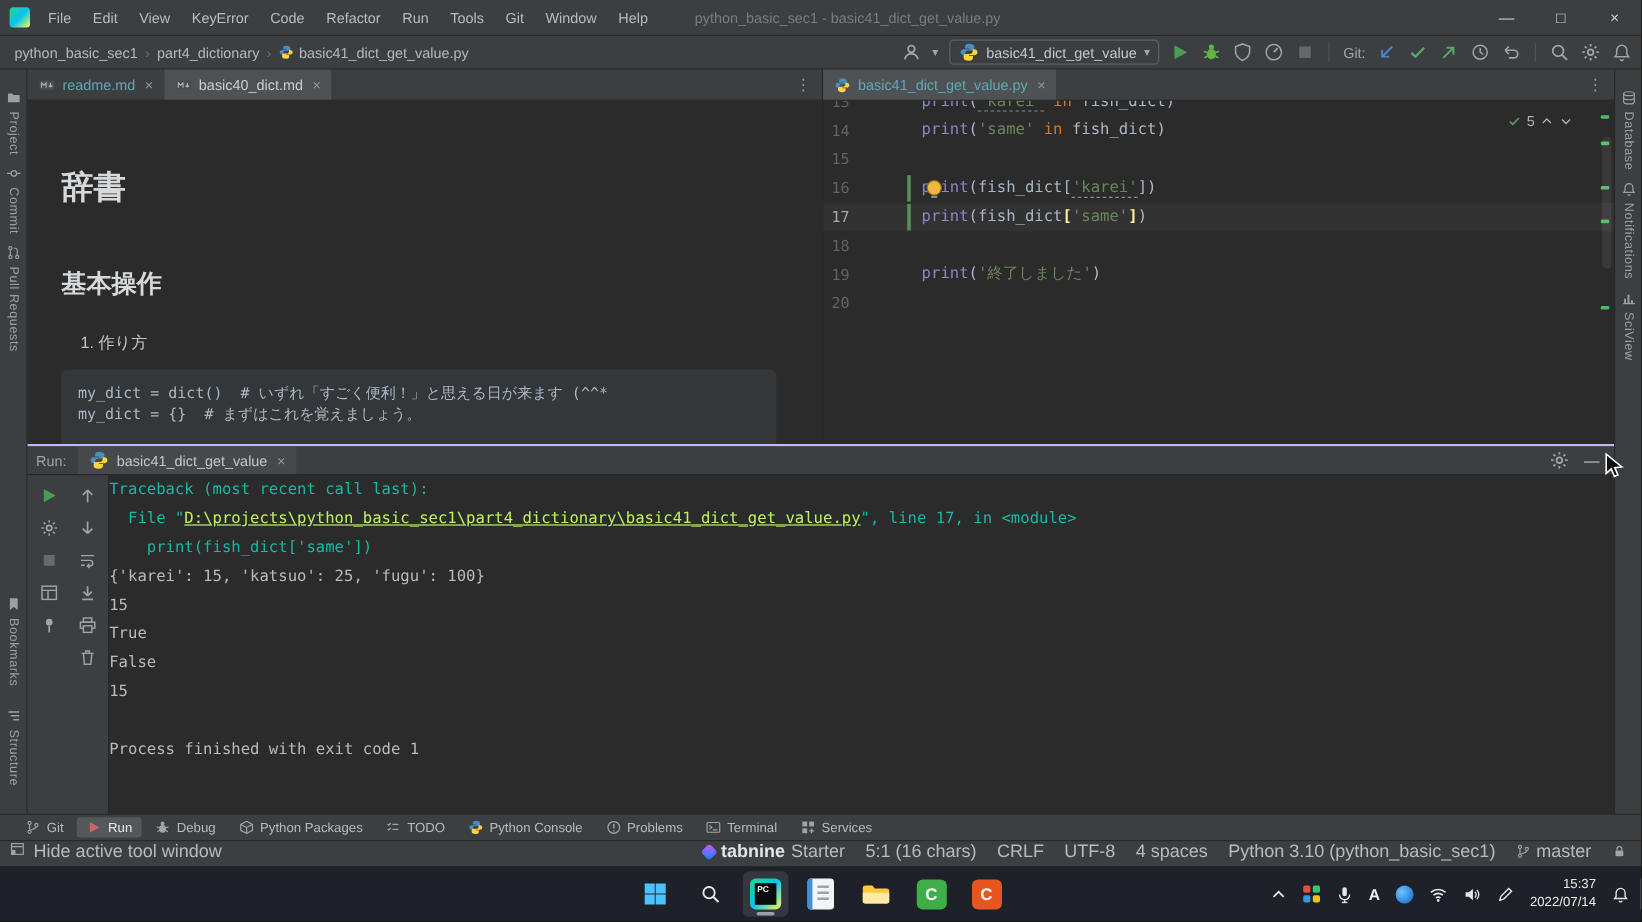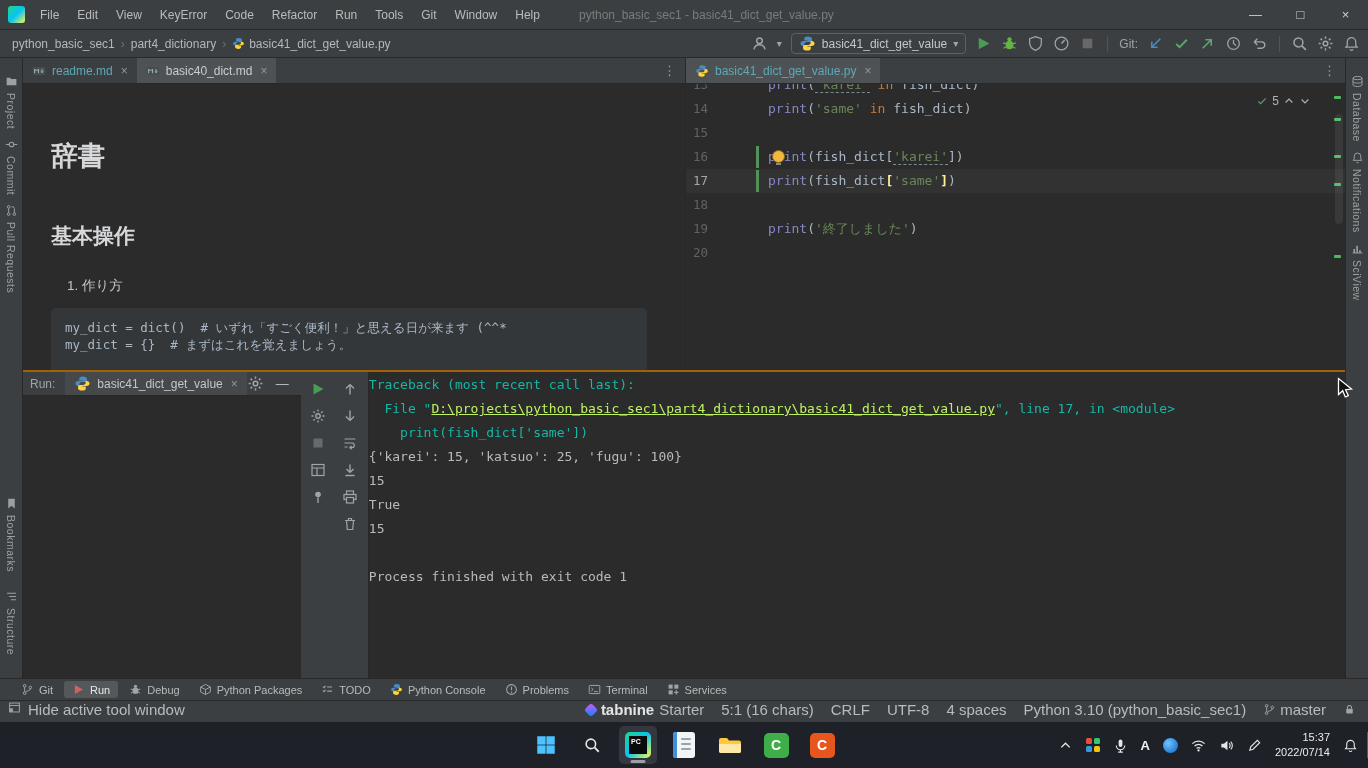--- a/index.html
+++ b/index.html
@@ -71,21 +71,21 @@
   .tok-brace{color:#ffef98;font-weight:bold}
   .typo{border-bottom:1px dashed #7f8b91}
   .bulb{position:absolute;left:86px;top:66px;width:13px;height:13px;border-radius:50%;background:#f2b73f;border:1px solid #8a6a1f}
   .bulb::after{content:'';position:absolute;left:3px;bottom:-3px;width:5px;height:2px;background:#8a8a8a}
   .insp{position:absolute;top:10px;right:34px;display:flex;align-items:center;gap:4px;font-family:"Liberation Sans",sans-serif;font-size:12px;color:#afb1b3}
   .insp .ok{color:#5d9b63}
   .err-stripe{position:absolute;top:0;right:0;bottom:0;width:14px}
   .err-mark{position:absolute;right:4px;width:7px;height:3px;background:#4dbb5f;border-radius:1px}
   .sb-thumb{position:absolute;right:2px;width:8px;height:110px;top:30px;background:rgba(255,255,255,.07);border-radius:4px}
   
-  .run-panel{flex:1;display:flex;flex-direction:row;border-top:2px solid #a16207;min-height:0}
+  .run-panel{flex:1;display:flex;flex-direction:column;border-top:2px solid #c4b5fd;min-height:0}
   .run-header{height:24px;background:#3c3f41;border-bottom:1px solid #282828;display:flex;align-items:center;padding-left:7px}
   .run-label{color:#9fa4a8;margin-right:10px}
   .run-tab{height:100%;display:flex;align-items:center;gap:6px;padding:0 9px;background:#45494b;color:#c3c7c9}
   .run-header-right{margin-left:auto;display:flex;align-items:center;gap:12px;padding-right:12px}
   .hmin{color:#c3c7c9;font-size:13px}
   .run-body{flex:1;display:flex;min-height:0}
   .run-toolbar{width:68px;flex:none;background:#3c3f41;border-right:1px solid #282828;display:flex;padding-top:9px;justify-content:center;gap:8px}
   .rt-col{display:flex;flex-direction:column;align-items:center;gap:11px;width:24px}
   .rt-icon{width:16px;height:16px;color:#9fa4a8}
   .rt-icon svg{width:100%;height:100%}
@@ -519,20 +519,21 @@
                   </svg></span>
               </div>
           </div>
           <div class="console" id="console">
               <div class="console-line"><span class="c-err">Traceback (most recent call last):</span></div>
               <div class="console-line"><span class="c-err">  File "</span><span class="c-link">D:\projects\python_basic_sec1\part4_dictionary\basic41_dict_get_value.py</span><span class="c-err">", line 17, in &lt;module&gt;</span></div>
               <div class="console-line"><span class="c-err">    print(fish_dict['same'])</span></div>
               <div class="console-line"><span class="c-out">{'karei': 15, 'katsuo': 25, 'fugu': 100}</span></div>
               <div class="console-line"><span class="c-out">15</span></div>
               <div class="console-line"><span class="c-out">True</span></div>
+              <div class="console-line"><span class="c-out">False</span></div>
               <div class="console-line"><span class="c-out">15</span></div>
               <div class="console-line"><span class="c-out"></span></div>
               <div class="console-line"><span class="c-out">Process finished with exit code 1</span></div>
             </div>
         </div>
       </div>
     </div>
 
     <div class="stripe right">
       <div id="stripe-right">

